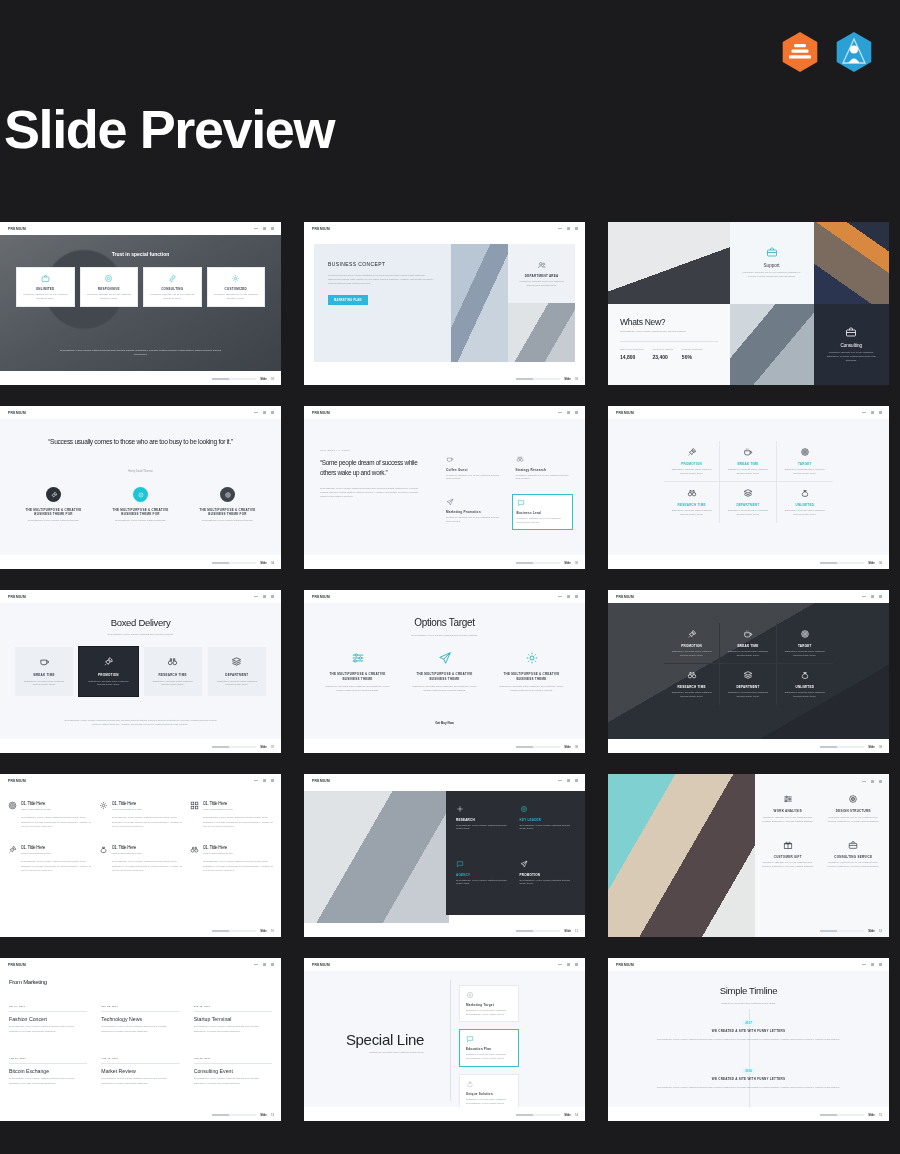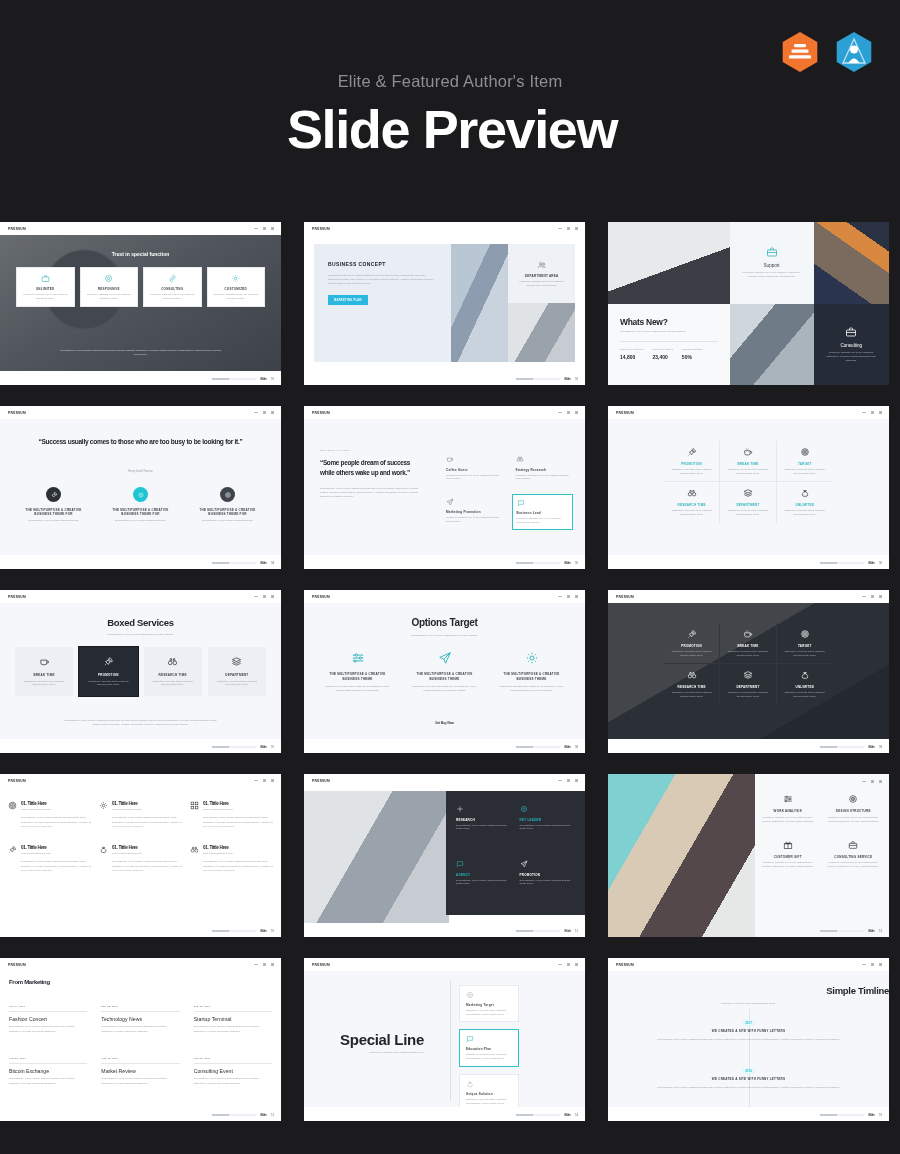--- a/index.html
+++ b/index.html
@@ -12,21 +12,21 @@
 
   
   .hero { position: relative; height: 222px; background: #1b1b1d; }
   .badges { position: absolute; top: 30px; right: 24px; display: flex; gap: 10px; }
   .badge { width: 44px; height: 44px; }
   .hero-sub {
     position: absolute; top: 72px; left: 0; right: 0; text-align: center;
     color: #8e8e93; font-size: 16.5px; letter-spacing: .2px;
   }
   .hero-title {
-    position: absolute; top: 98px; left: 4px; right: 0; text-align: center;
+    position: absolute; top: 98px; left: 4px; right: 0; text-align: left;
     color: #fff; font-size: 54px; font-weight: 700; letter-spacing: -1.4px;
   }
 
   
   .grid {
     display: grid;
     grid-template-columns: repeat(3, 281px);
     grid-auto-rows: 163px;
     gap: 21px 23px;
     padding-left: 0;
@@ -81,21 +81,21 @@
   .ico { stroke: #2f3439; fill: none; stroke-width: 1.6; }
   .ico.teal { stroke: #2bb3b8; }
   .ico.white { stroke: #fff; }
 
   .tl { font-size: 3px; font-weight: 700; letter-spacing: .25px; }
   .tl.teal { color: #29b6bd; }
   .tl.white { color: #fff; }
   .dsc { font-size: 2.4px; line-height: 1.55; color: #99a0a8; }
   .dsc.white { color: #aeb4bb; }
 
-  .hd { font-weight: 700; color: #22262c; letter-spacing: -.3px; }
+  .hd { font-weight: 400; color: #22262c; letter-spacing: -.3px; }
   .card { background: #fff; border: .4px solid #e7ebef; }
   .card.act { border: .8px solid #2fc2c8; }
 
   .s-center { display: flex; flex-direction: column; align-items: center; }
 </style>
 </head>
 <body>
 
 <div class="hero">
   <div class="badges">
@@ -109,21 +109,20 @@
     </span>
     <span class="badge">
       <svg viewBox="0 0 44 44" width="44" height="44">
         <polygon points="22,2 39.3,12 39.3,32 22,42 4.7,32 4.7,12" fill="#2c9fd4"></polygon>
         <path d="M22 9 L33 33 L11 33 Z" fill="none" stroke="#bfe5f7" stroke-width="1.3"></path>
         <circle cx="22" cy="19.5" r="4" fill="#fff"></circle>
         <path d="M16.5 33 q5.5 -9 11 0 z" fill="#fff"></path>
       </svg>
     </span>
   </div>
-  <div class="hero-sub">Elite &amp; Featured Author's Item</div>
   <div class="hero-title">Slide Preview</div>
 </div>
 
 <div class="grid">
 
 <div class="slide">
   <div class="sbar">
     <span class="brand">PREMIUM</span>
     <span class="sbar-ctl">
           <i class="wide"></i>
@@ -457,21 +456,21 @@
 <div class="slide">
   <div class="sbar">
     <span class="brand">PREMIUM</span>
     <span class="sbar-ctl">
           <i class="wide"></i>
           <i></i>
           <i></i>
         </span>
   </div>
   <div class="body">
-    <div class="hd" style="position:absolute;left:0;right:0;top:14px;text-align:center;font-size:9.5px">Boxed Services</div>
+    <div class="hd" style="position:absolute;left:0;right:0;top:14px;text-align:center;font-size:9.5px">Boxed Delivery</div>
     <div class="dsc" style="position:absolute;left:0;right:0;top:30px;text-align:center">Synergistically evolve parallel platforms goal-oriented markets.</div>
     <div style="position:absolute;left:15px;right:15px;top:44px;display:flex;gap:6px">
       <div style="flex:1;background:#eceff4;padding:9px 6px;text-align:center">
         <svg viewBox="0 0 24 24" width="11" height="11" class="ico">
               <path d="M4 9h13v6a4 4 0 01-4 4H8a4 4 0 01-4-4z"></path>
               <path d="M17 11h2a2 2 0 010 4h-2"></path>
             </svg>
         <div class="tl" style="margin-top:5px">BREAK TIME</div>
         <div class="dsc" style="margin-top:2.5px">Distinctively generate future platforms through quality items.</div>
       </div>
@@ -956,21 +955,21 @@
 <div class="slide">
   <div class="sbar">
     <span class="brand">PREMIUM</span>
     <span class="sbar-ctl">
           <i class="wide"></i>
           <i></i>
           <i></i>
         </span>
   </div>
   <div class="body">
-    <div class="hd" style="position:absolute;left:0;right:0;top:14px;text-align:right;font-size:9.5px">Simple Timline</div>
+    <div class="hd" style="position:absolute;left:0;right:0;top:14px;text-align:center;font-size:9.5px">Simple Timline</div>
     <div class="dsc" style="position:absolute;left:0;right:0;top:31px;text-align:center">Distinctively generate future platforms quality items.</div>
     <div style="position:absolute;left:50%;top:38px;bottom:0;width:.4px;background:#dfe4ea"></div>
     <div style="position:absolute;left:28px;right:28px;top:49px;text-align:center">
       <div style="font-size:3px;font-weight:700;color:#2fc2d4;background:#e6f8fb;display:inline-block;padding:1px 3px">2017</div>
       <div class="tl" style="margin-top:3px;line-height:1.7">WE CREATED A SITE WITH FUNNY LETTERS</div>
       <div class="dsc" style="margin-top:4px;line-height:1.8;padding:0 14px">Synergistically evolve parallel platforms through goal-oriented. Distinctively leverage appropriate to existing strategy. Holisticly appropriate covalent e-markets cross-platform.</div>
     </div>
     <div style="position:absolute;left:28px;right:28px;top:97px;text-align:center">
       <div style="font-size:3px;font-weight:700;color:#2fc2d4;background:#e6f8fb;display:inline-block;padding:1px 3px">2016</div>
       <div class="tl" style="margin-top:3px;line-height:1.7">WE CREATED A SITE WITH FUNNY LETTERS</div>

